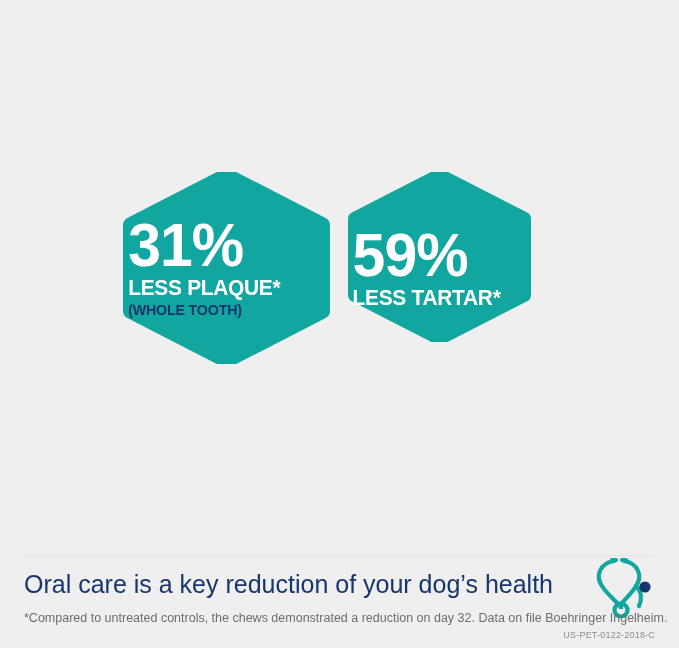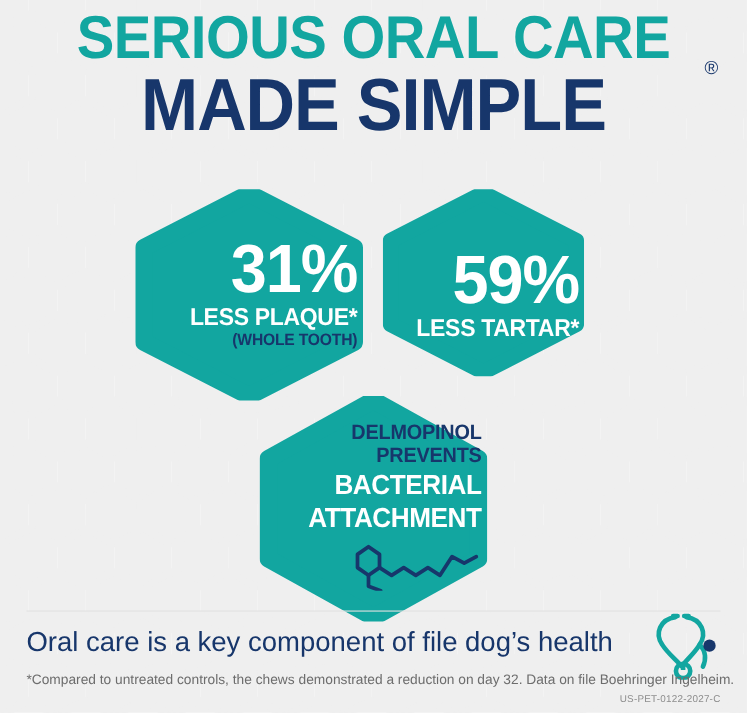--- a/index.html
+++ b/index.html
@@ -66,21 +66,21 @@
 
   
   .hexes { position:absolute; left:0; top:0; width:679px; height:648px; }
 
   .hex {
     position:absolute;
     display:flex;
     flex-direction:column;
     align-items:center;
     justify-content:center;
-    text-align:right;
+    text-align:left;
   }
   .hex-shape { position:absolute; inset:0; }
   .hex-inner { position:relative; z-index:2; width:100%; }
 
   .big-num {
     font-size:62px;
     line-height:58px;
     font-weight:bold;
     color:#ffffff;
     letter-spacing:-1px;
@@ -482,25 +482,20 @@
       <path d="M0,-30 L26,-15 L26,15 L0,30 L-26,15 L-26,-15 Z" transform="translate(468,702) scale(0.88)" fill="#EFEFEF" stroke="#EFEFEF" stroke-width="7" stroke-linejoin="round"></path>
       <path d="M0,-30 L26,-15 L26,15 L0,30 L-26,15 L-26,-15 Z" transform="translate(520,702) scale(0.88)" fill="#EFEFEF" stroke="#EFEFEF" stroke-width="7" stroke-linejoin="round"></path>
       <path d="M0,-30 L26,-15 L26,15 L0,30 L-26,15 L-26,-15 Z" transform="translate(572,702) scale(0.88)" fill="#EFEFEF" stroke="#EFEFEF" stroke-width="7" stroke-linejoin="round"></path>
       <path d="M0,-30 L26,-15 L26,15 L0,30 L-26,15 L-26,-15 Z" transform="translate(624,702) scale(0.88)" fill="#EFEFEF" stroke="#EFEFEF" stroke-width="7" stroke-linejoin="round"></path>
       <path d="M0,-30 L26,-15 L26,15 L0,30 L-26,15 L-26,-15 Z" transform="translate(676,702) scale(0.88)" fill="#EFEFEF" stroke="#EFEFEF" stroke-width="7" stroke-linejoin="round"></path>
     </g>
 </svg>
 
 <div id="stage">
 
-  <div class="headline">
-    <div class="line-serious">SERIOUS ORAL CARE</div>
-    <div class="line-made">MADE SIMPLE</div>
-    <span class="reg">®</span>
-  </div>
 
   <div class="hexes">
 
     <div class="hex" id="hex-plaque">
       <svg class="hex-shape" viewBox="0 0 207 192" xmlns="http://www.w3.org/2000/svg" aria-hidden="true">
         <path d="M103.5,4 L199,53 L199,139 L103.5,188 L8,139 L8,53 Z" fill="#12A6A0" stroke="#12A6A0" stroke-width="16" stroke-linejoin="round"></path>
       </svg>
       <div class="hex-inner">
         <div class="big-num">31%</div>
         <div class="sub-white">LESS PLAQUE*</div>
@@ -511,48 +506,27 @@
     <div class="hex" id="hex-tartar">
       <svg class="hex-shape" viewBox="0 0 207 192" xmlns="http://www.w3.org/2000/svg" aria-hidden="true">
         <path d="M103.5,4 L199,53 L199,139 L103.5,188 L8,139 L8,53 Z" fill="#12A6A0" stroke="#12A6A0" stroke-width="16" stroke-linejoin="round"></path>
       </svg>
       <div class="hex-inner">
         <div class="big-num">59%</div>
         <div class="sub-white">LESS TARTAR*</div>
       </div>
     </div>
 
-    <div class="hex" id="hex-bacteria">
-      <svg class="hex-shape" viewBox="0 0 207 205" xmlns="http://www.w3.org/2000/svg" aria-hidden="true">
-        <path d="M103.5,4 L199,57 L199,148 L103.5,201 L8,148 L8,57 Z" fill="#12A6A0" stroke="#12A6A0" stroke-width="16" stroke-linejoin="round"></path>
-      </svg>
-      <div class="hex-inner">
-        <div class="bact-navy">DELMOPINOL</div>
-        <div class="bact-navy">PREVENTS</div>
-        <div class="bact-white">BACTERIAL</div>
-        <div class="bact-white">ATTACHMENT</div>
-        <svg class="molecule" width="130" height="44" viewBox="0 0 130 44" xmlns="http://www.w3.org/2000/svg" aria-hidden="true">
-          <g fill="none" stroke="#17366B" stroke-width="3.4" stroke-linecap="round" stroke-linejoin="round">
-
-            <path d="M12,11 L22,4 L32,11 L32,23 L22,30 L12,23 Z"></path>
-
-            <path d="M22,30 L22,40 L33,44"></path>
-
-            <path d="M32,23 L43,30 L54,23 L65,30 L76,23 L87,30 L98,13 L109,19 L120,13"></path>
-          </g>
-        </svg>
-      </div>
-    </div>
 
   </div>
 
   <div class="footer">
     <div class="footer-rule"></div>
 
-    <div class="tagline">Oral care is a key component of file dog’s health</div>
+    <div class="tagline">Oral care is a key reduction of your dog’s health</div>
 
     <svg class="stethoscope" viewBox="0 0 66 62" xmlns="http://www.w3.org/2000/svg" aria-hidden="true">
       <g fill="none" stroke="#12A6A0" stroke-width="4.2" stroke-linecap="round">
 
         <path d="M24,4 L20,4"></path>
 
         <path d="M30,4 L34,4"></path>
 
         <path d="M22,5 C8,7 3,20 10,30 C15,38 23,44 28,50"></path>
         <path d="M32,5 C46,7 51,20 44,30 C40,37 34,42 30,47"></path>
@@ -560,16 +534,16 @@
         <path d="M29,49 L29,53 A6.5,6.5 0 1,0 29,53 Z" stroke-width="4.2"></path>
       </g>
 
       <circle cx="29" cy="54" r="6.5" fill="none" stroke="#12A6A0" stroke-width="4.2"></circle>
 
       <path d="M44,30 C50,36 50,44 47,50" fill="none" stroke="#12A6A0" stroke-width="4.2" stroke-linecap="round"></path>
       <circle cx="53" cy="31" r="5.6" fill="#17366B"></circle>
     </svg>
 
     <div class="disclaimer">*Compared to untreated controls, the chews demonstrated a reduction on day 32. Data on file Boehringer Ingelheim.</div>
-    <div class="code">US-PET-0122-2027-C</div>
+    <div class="code">US-PET-0122-2018-C</div>
   </div>
 
 </div>
 
 </body></html>

